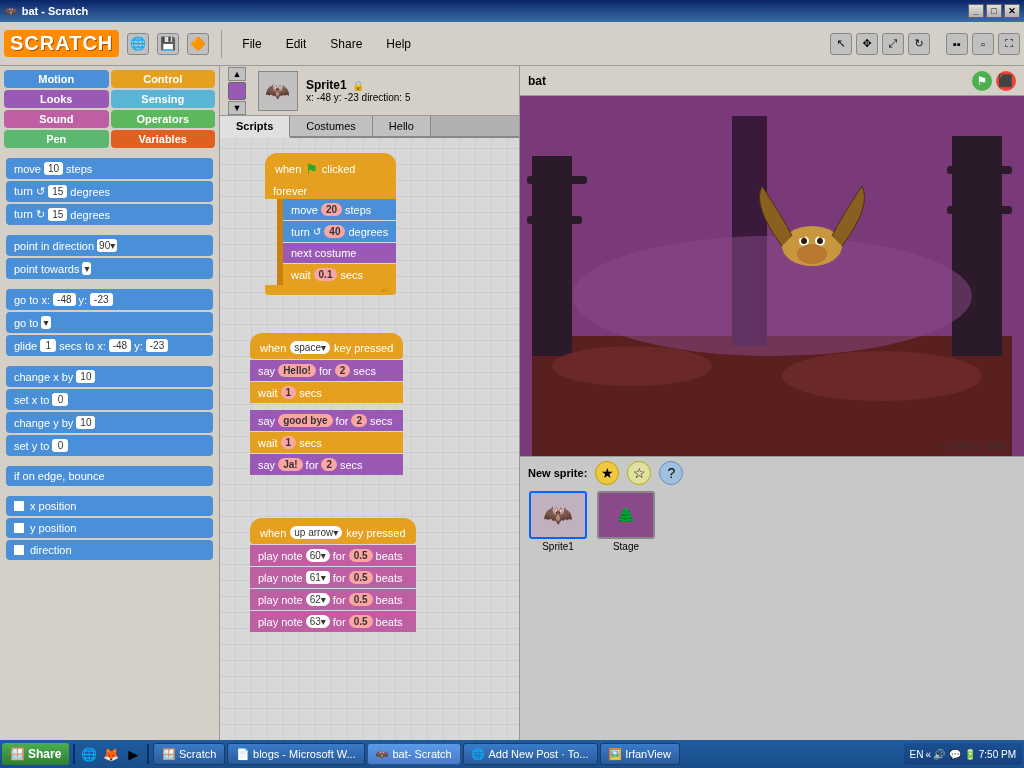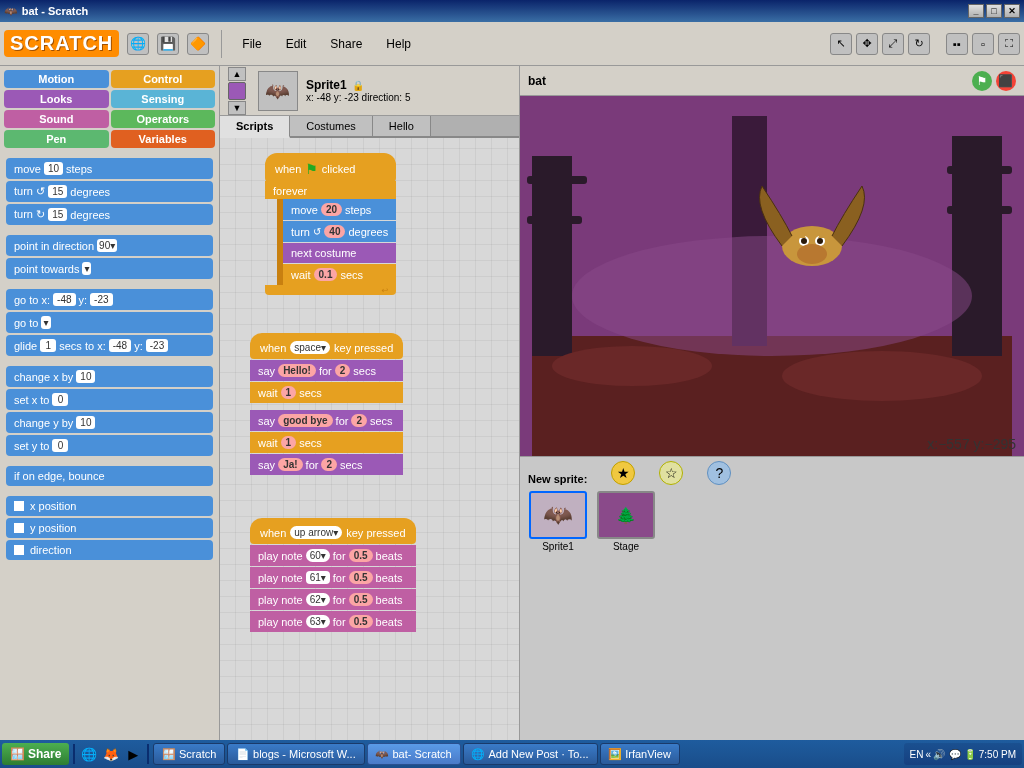--- a/index.html
+++ b/index.html
@@ -285,22 +285,22 @@
 
     
     #sprite-panel {
       flex: 1;
       background: #c8c8c8;
       border-top: 1px solid #999;
       padding: 4px 8px;
     }
     #sprite-panel-header {
       display: flex;
-      align-items: flex-end;
-      gap: 24px;
+      align-items: center;
+      gap: 8px;
       margin-bottom: 6px;
     }
     #new-sprite-label { font-size: 11px; font-weight: bold; }
     .sprite-add-btn {
       width: 24px; height: 24px;
       background: #f0c840;
       border-radius: 50%;
       border: 1px solid #c0a000;
       display: flex; align-items: center; justify-content: center;
       font-size: 14px; cursor: pointer;
@@ -336,22 +336,22 @@
       font-size: 24px;
       border-radius: 3px;
     }
     .sprite-thumb-img.selected { border-color: #0066ff; }
     .sprite-thumb-label { font-size: 10px; text-align: center; }
 
     
     #coord-display {
       position: absolute;
       bottom: 4px;
-      right: 8px;
-      font-size: 14px;
+      right: 20px;
+      font-size: 10px;
       color: #333;
     }
 
     
     #taskbar {
       background: linear-gradient(to bottom, #1e5c9e, #1a4d8a);
       height: 28px;
       display: flex;
       align-items: center;
       padding: 0 2px;

